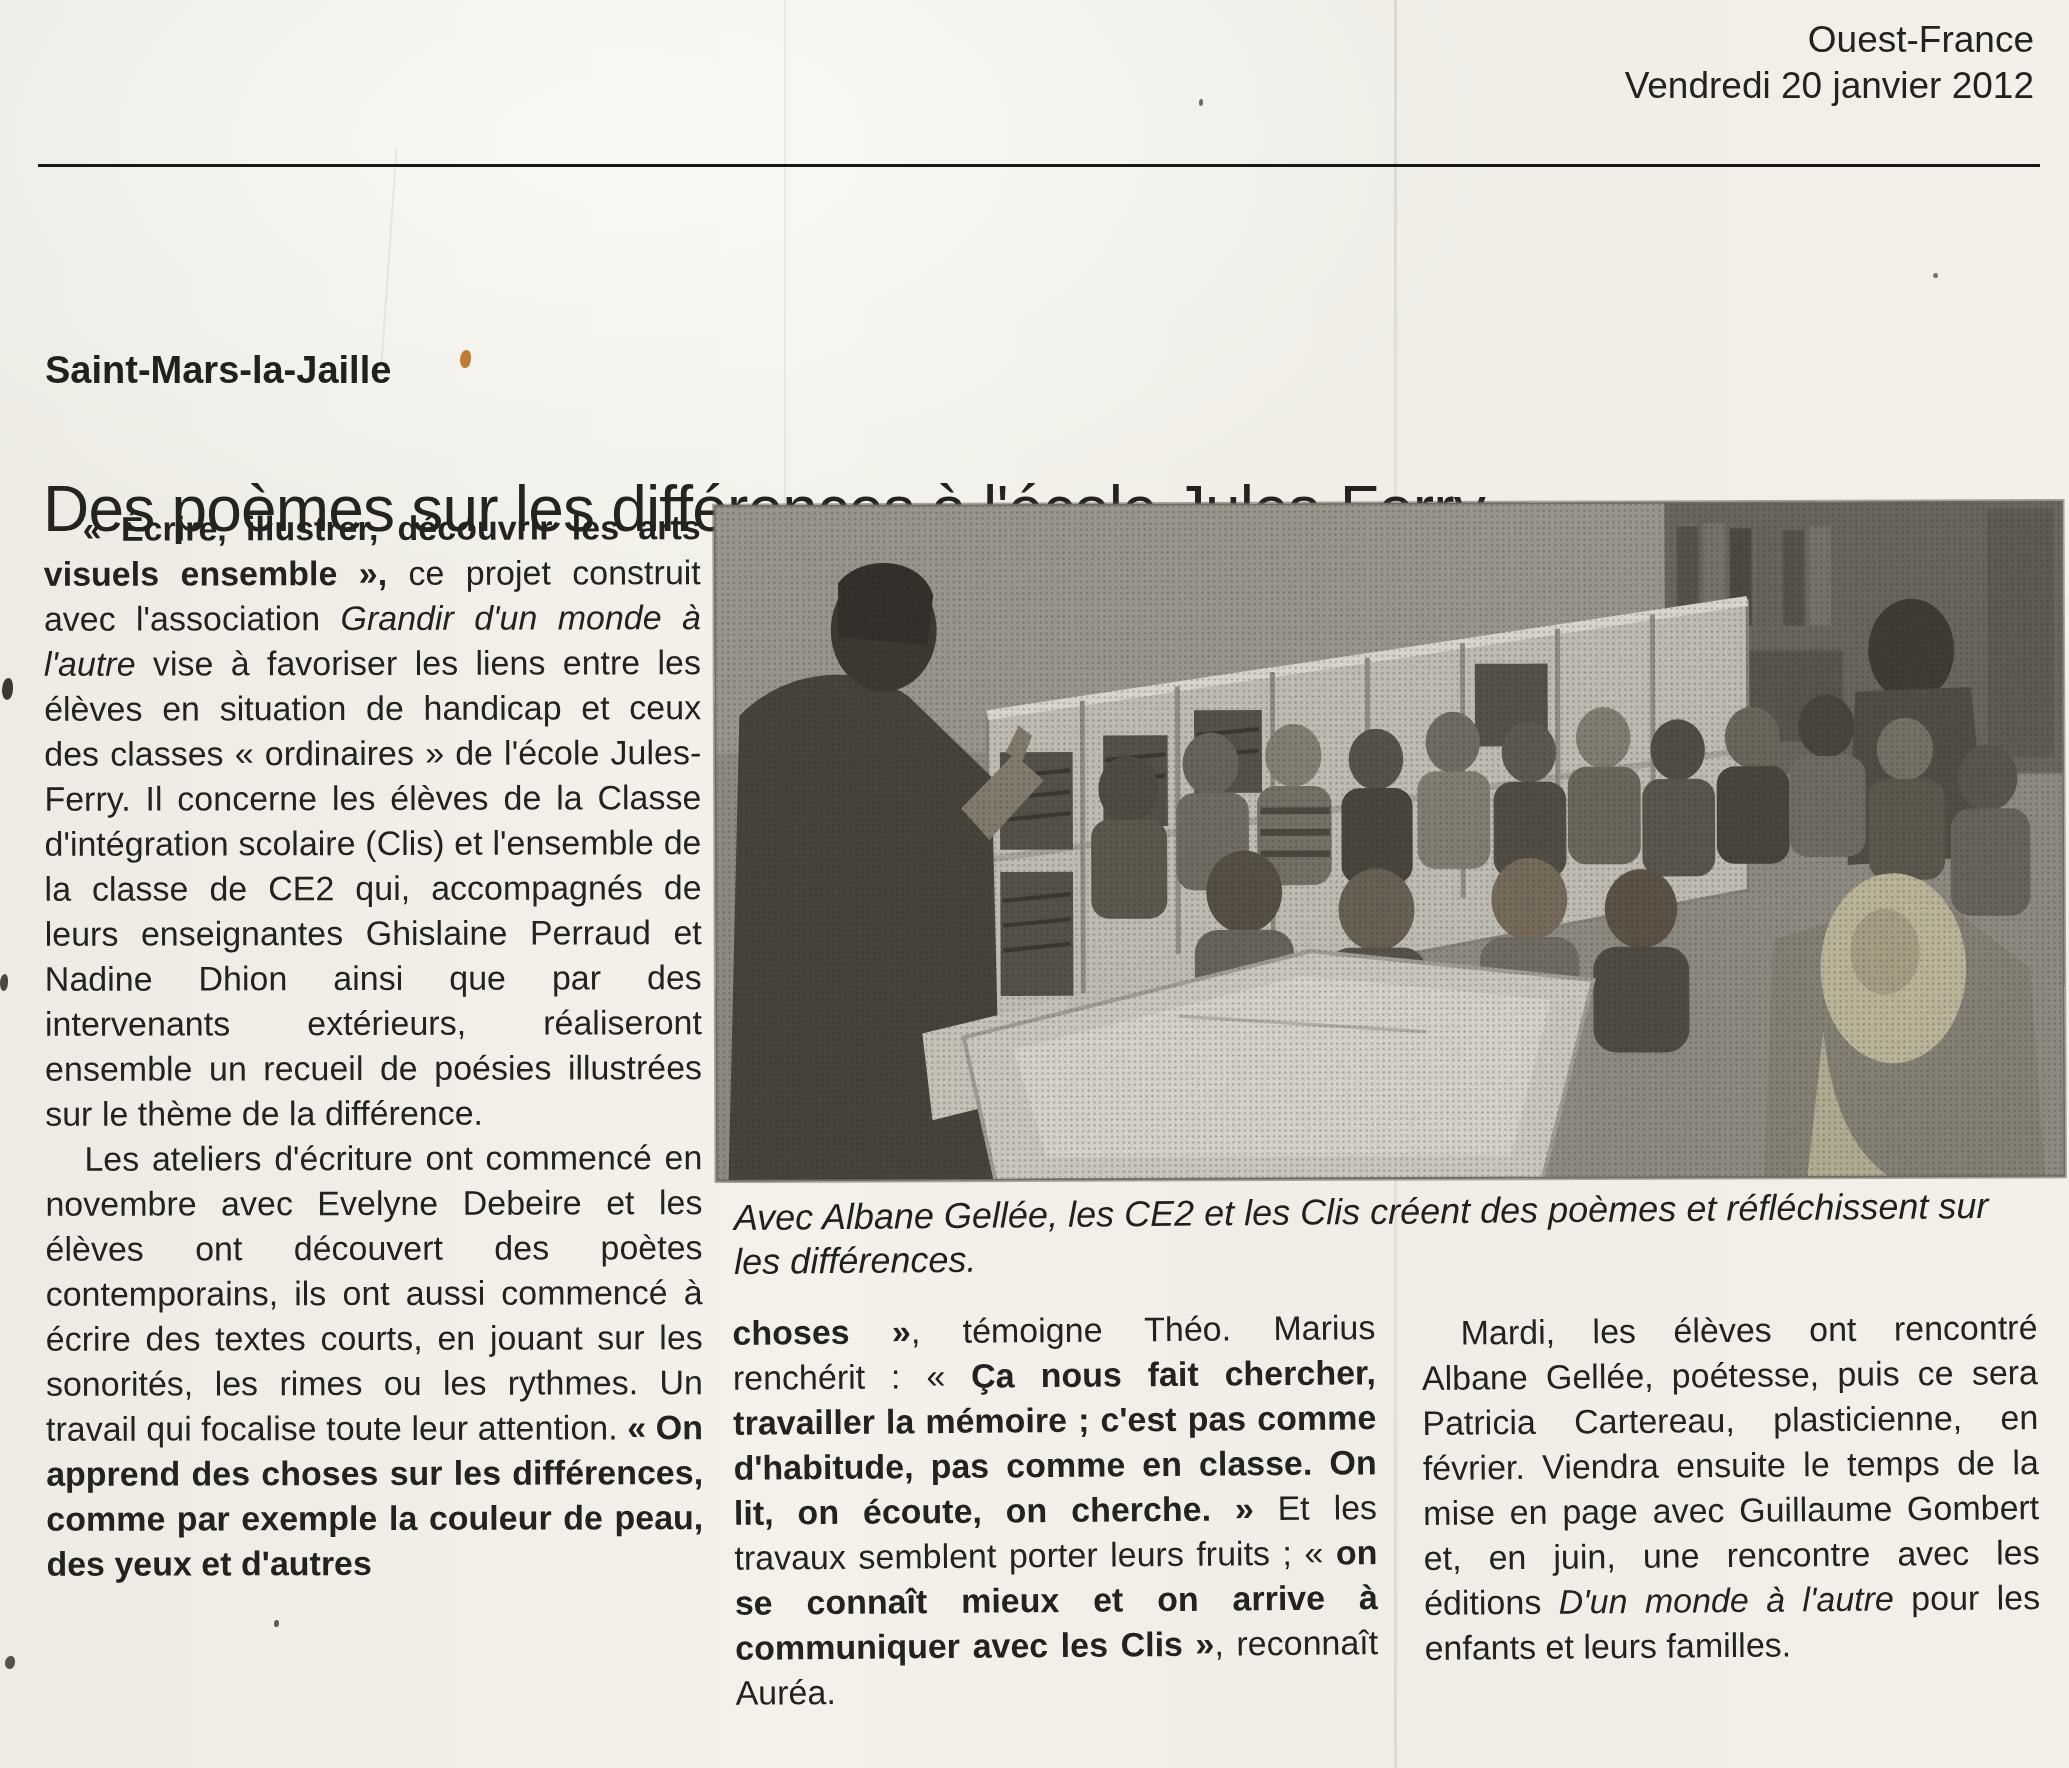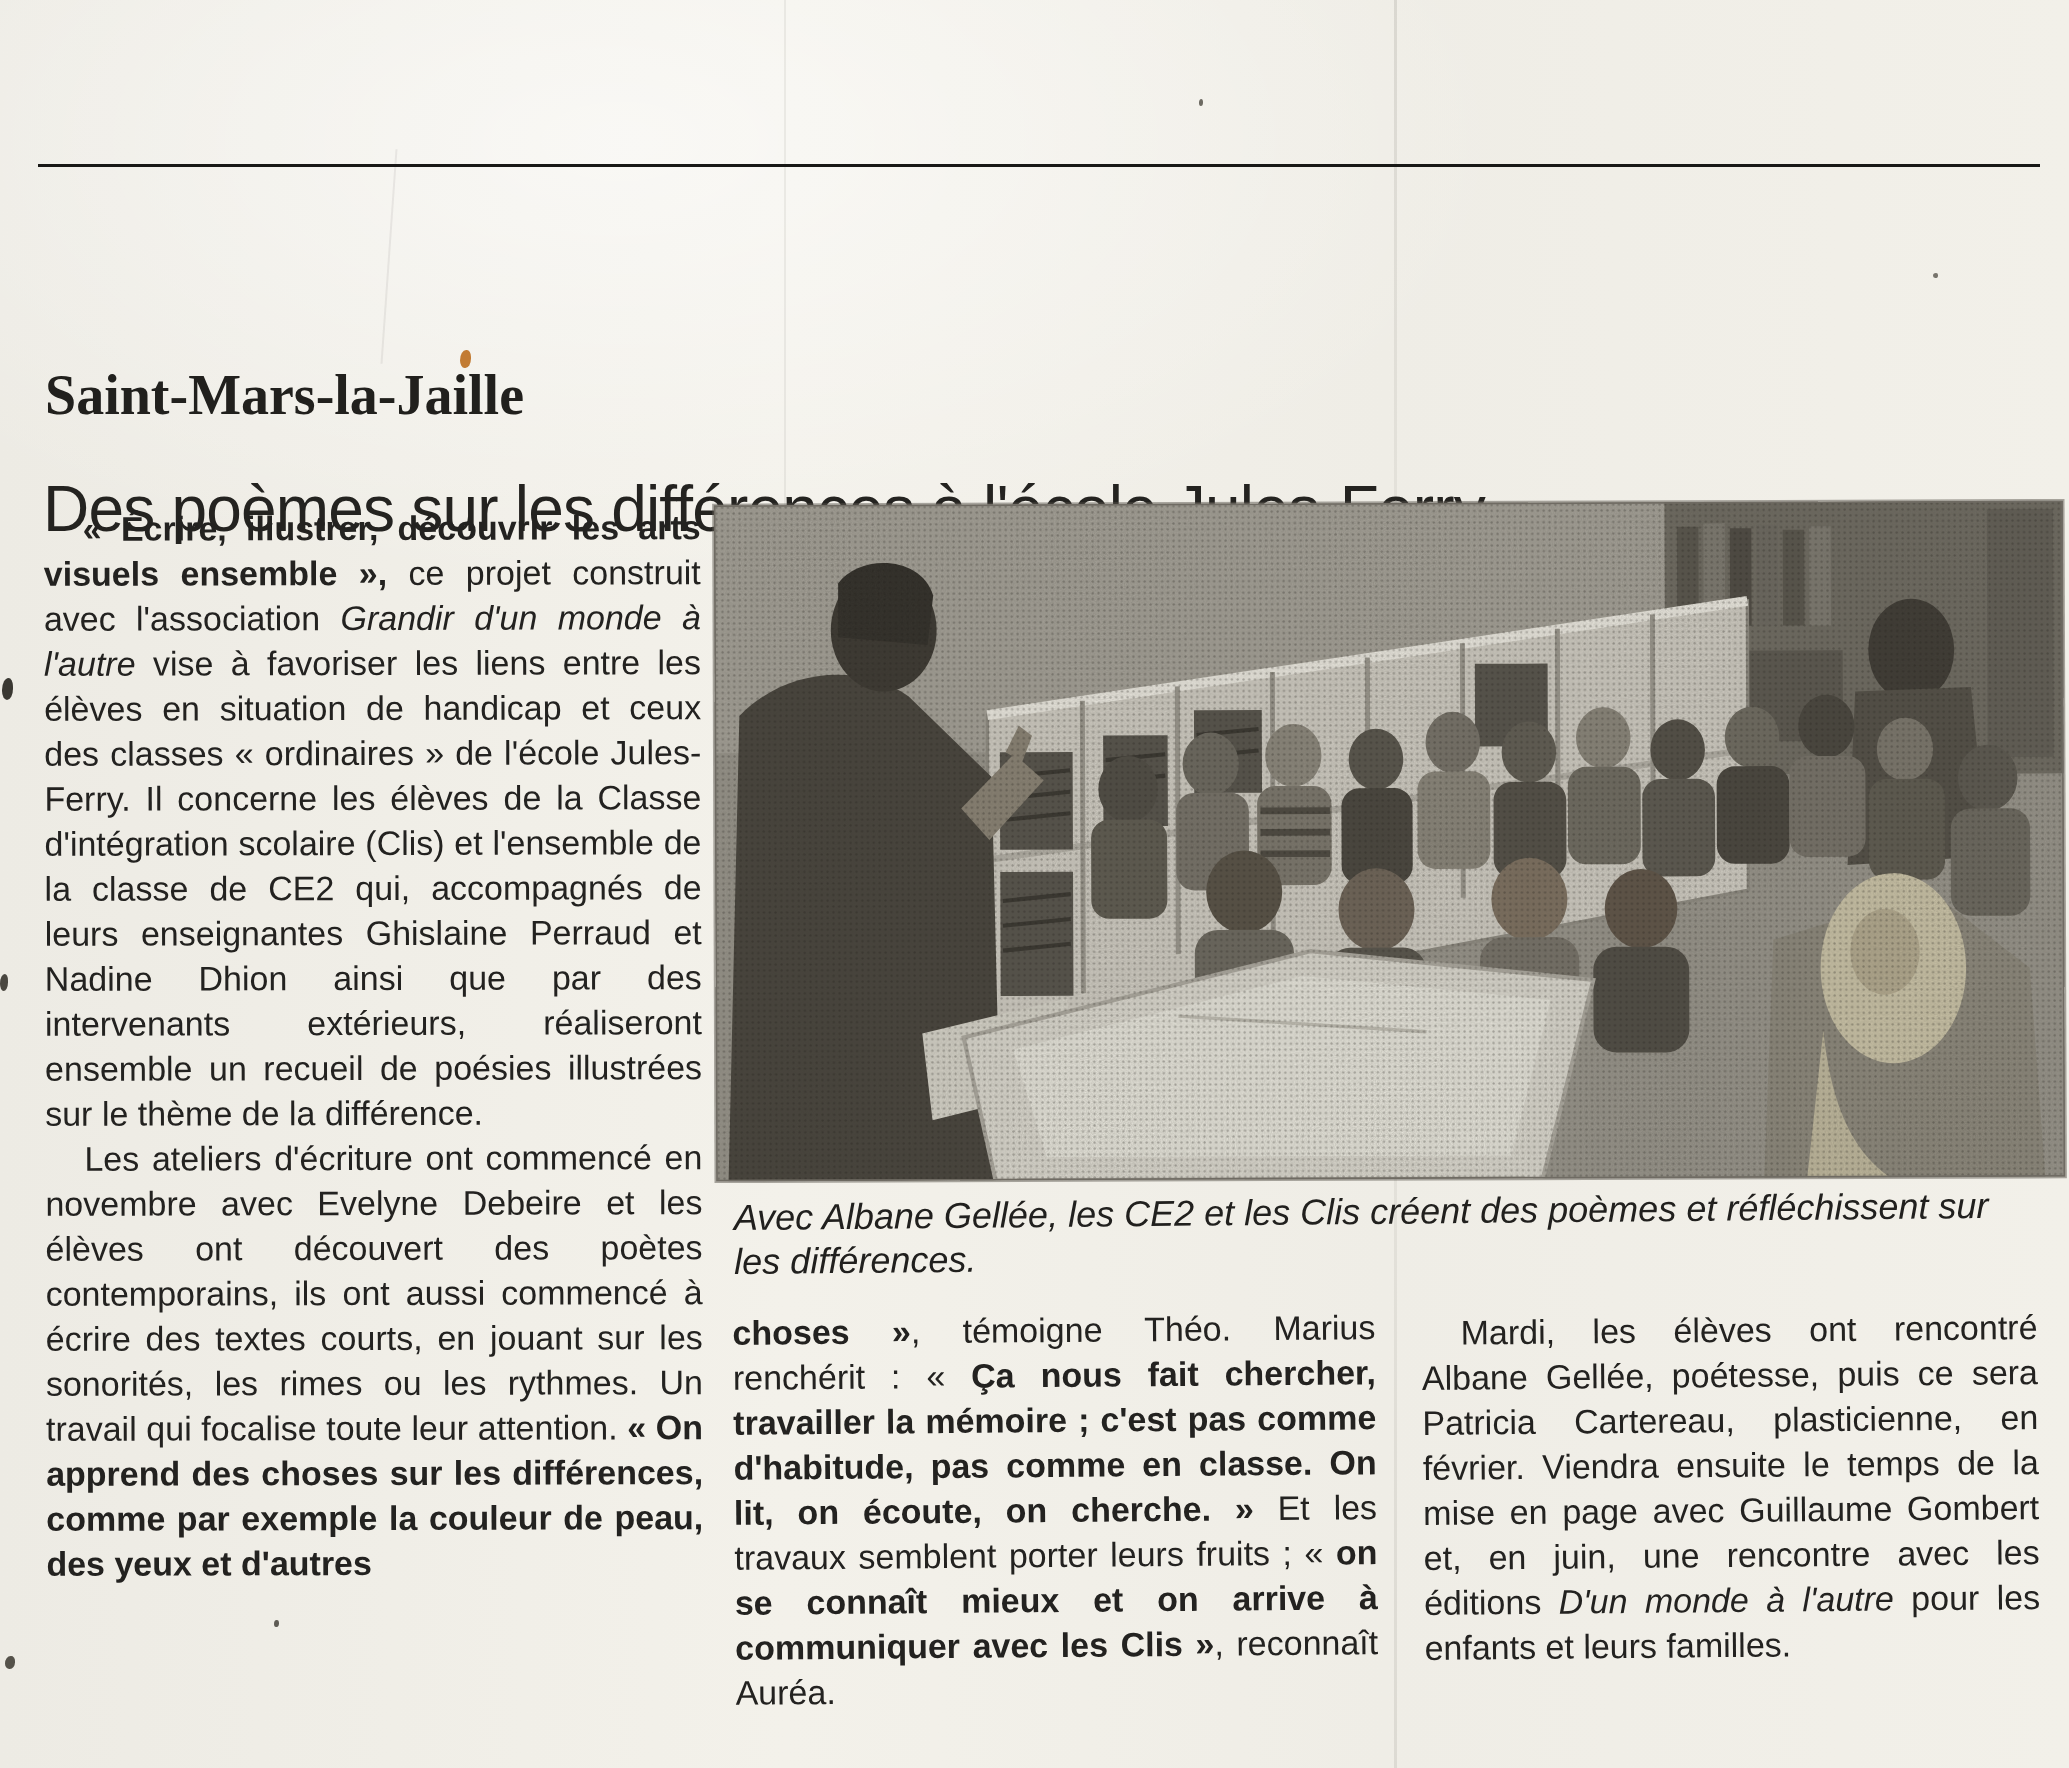--- a/index.html
+++ b/index.html
@@ -23,22 +23,22 @@
   .speck.s3{left:5px;top:1656px;width:10px;height:13.2px;background:#55524a;}
   .speck.s4{left:1199px;top:99px;width:4.1px;height:6.6px;background:#6d6a62;}
   .speck.s5{left:1933px;top:273px;width:5px;height:5px;background:#77746c;}
   .speck.s6{left:274px;top:1620px;width:5px;height:7.4px;background:#5e5b54;}
 
   .masthead{position:absolute;left:41px;top:13.2px;font-size:106px;font-weight:400;
     letter-spacing:-2.5px;color:#1d1d1b;white-space:nowrap;}
   .pubinfo{position:absolute;right:36px;top:16.5px;text-align:right;font-size:37px;line-height:1.26;color:#23221f;}
   .rule{position:absolute;left:38px;right:30px;top:164px;height:3.3px;background:#181816;}
 
-  .section-heading{position:absolute;left:45px;top:317px;font-size:56px;font-weight:700;
-    letter-spacing:0px;color:#21201d;white-space:nowrap;font-family:Liberation Serif, serif;}
+  .section-heading{position:absolute;left:45px;top:317px;font-size:38px;font-weight:700;
+    letter-spacing:0px;color:#21201d;white-space:nowrap;}
   .headline{position:absolute;left:43px;top:408px;font-size:64px;font-weight:400;
     letter-spacing:-0.8px;color:#242320;white-space:nowrap;}
 
   .col{position:absolute;font-size:34px;line-height:45px;text-align:justify;color:#232220;}
   .col p{margin:0;}
   .col1{left:45px;top:506px;width:657px;transform:rotate(-0.15deg);}
   .col2{left:734px;top:1308px;width:643px;transform:rotate(-0.5deg);}
   .col3{left:1423px;top:1308px;width:616px;transform:rotate(-0.55deg);}
 
   .photo{position:absolute;left:715px;top:503px;width:1349px;height:676px;
@@ -56,20 +56,24 @@
   <div class="crease-v2"></div>
   <div class="crease-h"></div>
   <div class="speck orange"></div>
   <div class="speck s1"></div>
   <div class="speck s2"></div>
   <div class="speck s3"></div>
   <div class="speck s4"></div>
   <div class="speck s5"></div>
   <div class="speck s6"></div>
 
+  <div class="pubinfo">
+    <div>Ouest-France</div>
+    <div>Vendredi 20 janvier 2012</div>
+  </div>
   <div class="rule"></div>
 
   <h2 class="section-heading">Saint-Mars-la-Jaille</h2>
   <h3 class="headline">Des poèmes sur les différences à l'école Jules-Ferry</h3>
 
   <div class="col col1">
       <p style="text-indent: 1.15em;"><span style="font-weight: 700;">« Écrire, illustrer, découvrir les arts visuels ensemble »,</span><span> ce projet construit avec l'association </span><span style="font-style: italic;">Grandir d'un monde à l'autre</span><span> vise à favoriser les liens entre les élèves en situation de handicap et ceux des classes « ordinaires » de l'école Jules-Ferry. Il concerne les élèves de la Classe d'intégration scolaire (Clis) et l'ensemble de la classe de CE2 qui, accompagnés de leurs enseignantes Ghislaine Perraud et Nadine Dhion ainsi que par des intervenants extérieurs, réaliseront ensemble un recueil de poésies illustrées sur le thème de la différence.</span></p>
       <p style="text-indent: 1.15em;"><span>Les ateliers d'écriture ont commencé en novembre avec Evelyne Debeire et les élèves ont découvert des poètes contemporains, ils ont aussi commencé à écrire des textes courts, en jouant sur les sonorités, les rimes ou les rythmes. Un travail qui focalise toute leur attention. </span><span style="font-weight: 700;">« On apprend des choses sur les différences, comme par exemple la couleur de peau, des yeux et d'autres</span></p>
     </div>
 

